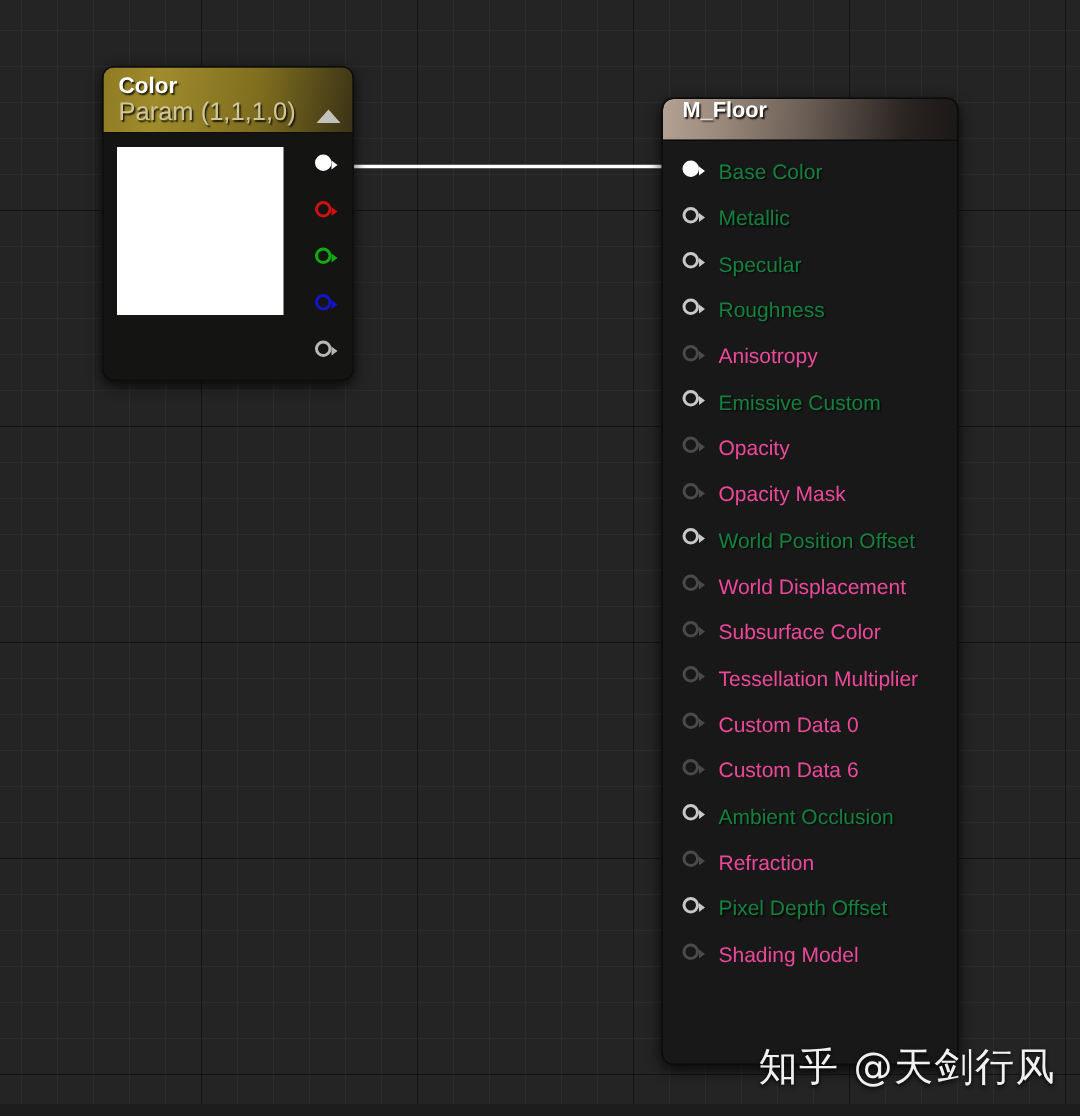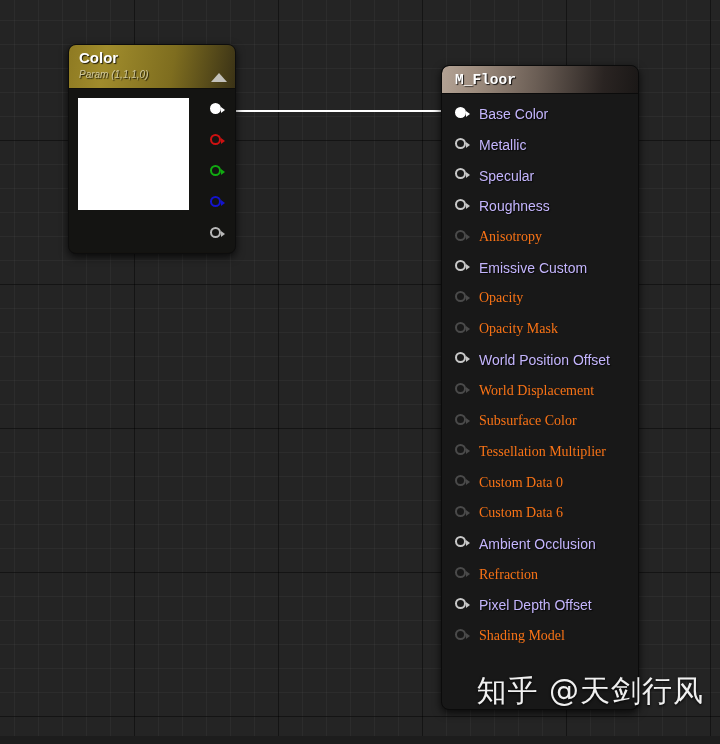--- a/index.html
+++ b/index.html
@@ -75,22 +75,21 @@
   }
   #color-node .title-main {
     color: #ffffff;
     font-size: 15px;
     font-weight: bold;
     line-height: 18px;
     text-shadow: 1px 1px 1px rgba(0,0,0,0.8);
   }
   #color-node .title-sub {
     color: #cfc79b;
-    font-size: 10px;
-    font-style: italic;
+    font-size: 17px;
     line-height: 16px;
     text-shadow: 1px 1px 1px rgba(0,0,0,0.8);
   }
   #color-node .collapse-arrow {
     position: absolute;
     right: 8px;
     bottom: 6px;
     width: 0; height: 0;
     border-left: 8px solid transparent;
     border-right: 8px solid transparent;
@@ -169,61 +168,58 @@
     border: 1px solid #0b0b0b;
     border-radius: 8px;
     background: #181818;
   }
   #mfloor-node .title-bar {
     height: 28px;
     background: linear-gradient(95deg, #b3a294 0%, #9d8c7e 18%, #6b5e55 48%, #2a2422 82%, #1b1817 100%);
     padding: 0 0 0 13px;
     box-sizing: border-box;
     display: flex;
-    align-items: center;
     border-bottom: 1px solid #0b0b0b;
     border-top-left-radius: 7px;
     border-top-right-radius: 7px;
-    font-family: Liberation Mono, monospace;
   }
   #mfloor-node .title-main {
     color: #ffffff;
     font-size: 14.5px;
     font-weight: bold;
     text-shadow: 1px 1px 1px rgba(0,0,0,0.85);
   }
   #mfloor-node .pin-list {
     padding-top: 5px;
   }
   .in-row {
     height: 30.7px;
     display: flex;
     align-items: center;
     padding-left: 13px;
   }
   .in-row .label {
     margin-left: 9px;
     font-size: 14px;
-    color: #c4b5fd;
+    color: #15803d;
     white-space: nowrap;
     text-shadow: 1px 1px 1px rgba(0,0,0,0.7);
   }
   .in-row.disabled .label {
-    color: #f97316;
+    color: #ec4899;
     text-shadow: none;
-    font-family: Liberation Serif, serif;
   }
 
   
   #watermark {
     position: absolute;
     right: 16px;
-    bottom: 24px;
+    bottom: 7px;
     color: #f0f0f0;
-    font-size: 30px;
+    font-size: 26px;
     letter-spacing: 1px;
     text-shadow: 0 1px 3px rgba(0,0,0,0.9);
     font-family: "DejaVu Sans", sans-serif;
     white-space: nowrap;
   }
 </style>
 </head>
 <body>
 
 <div id="canvas">

